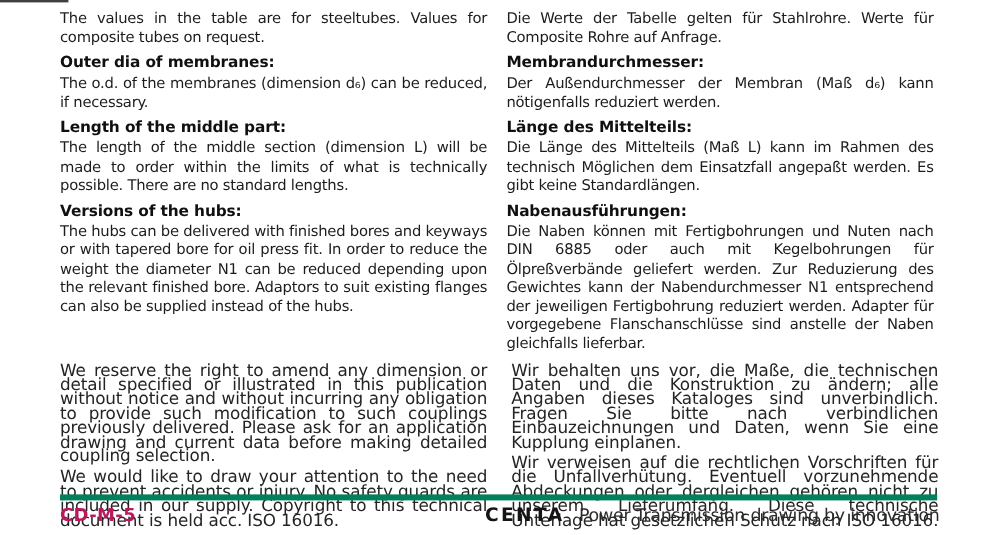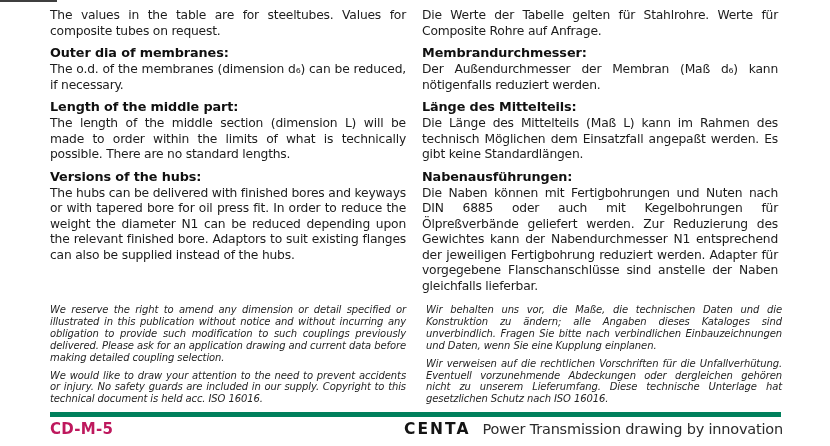--- a/index.html
+++ b/index.html
@@ -41,26 +41,25 @@
     letter-spacing: -0.1px;
   }
   .legal {
     position: absolute;
     left: 50px; top: 304px;
     width: 733px;
     display: flex;
     gap: 20px;
   }
   .legal .col p {
-    font-size: 10px;
+    font-size: 14px;
     line-height: 11.9px;
     text-align: justify;
     color: #242424;
     letter-spacing: -0.1px;
-    font-style: italic;
   }
   .legal .col p + p { margin-top: 6px; }
   .footer-bar {
     position: absolute;
     left: 50px; top: 412px;
     width: 731px; height: 5px;
   }
   .doc-code {
     position: absolute;
     left: 50px; top: 420px;

